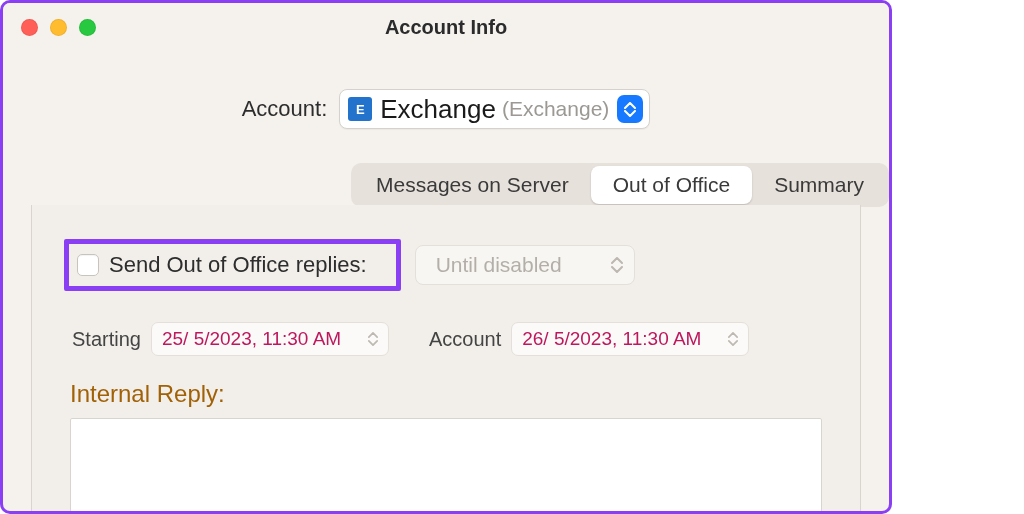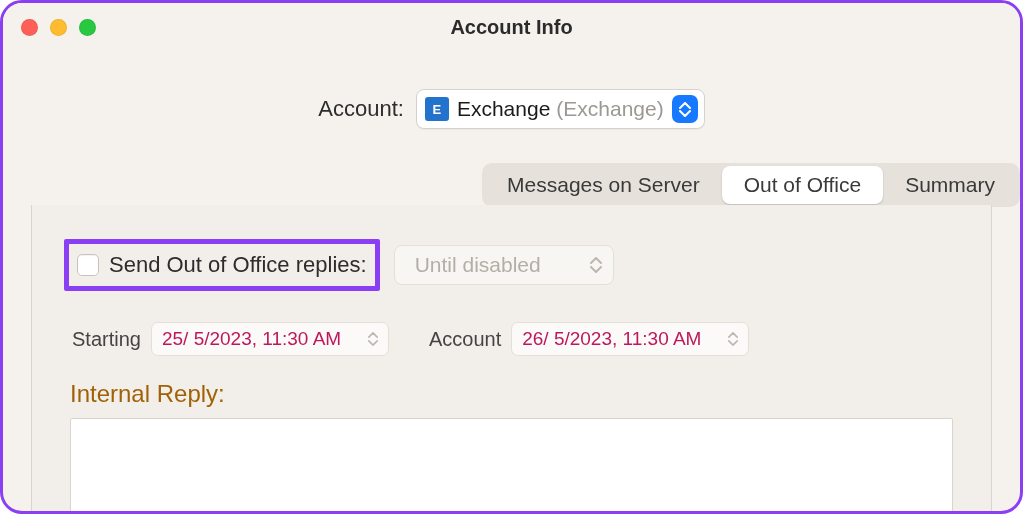--- a/index.html
+++ b/index.html
@@ -5,24 +5,24 @@
     * { box-sizing: border-box; margin: 0; padding: 0; }
     body {
       font-family: -apple-system, BlinkMacSystemFont, "Segoe UI", Helvetica, Arial, sans-serif;
       background: #fff;
       width: 1024px;
       height: 514px;
       overflow: hidden;
     }
     .outer-frame {
       border: 3px solid #8b3ff5;
-      width: 1023px;
+      width: 892px;
       height: 514px;
       background: #f5f2ee;
-      border-radius: 22px;
+      border-radius: 10px;
       overflow: hidden;
       position: relative;
     }
     .titlebar {
       height: 48px;
       display: flex;
       align-items: center;
       position: relative;
       background: #f5f2ee;
     }
@@ -67,21 +67,21 @@
       box-shadow: 0 1px 1px rgba(0,0,0,.04);
     }
     .exchange-icon {
       width: 24px; height: 24px;
       background: #2372cc;
       border-radius: 3px;
       display: flex; align-items: center; justify-content: center;
       color: #fff; font-size: 13px; font-weight: 700;
       margin-right: 8px;
     }
-    .account-name { font-size: 21px; color: #1a1a1a; margin-right: 6px;}
+    .account-name { font-size: 26px; color: #1a1a1a; margin-right: 6px;}
     .account-type { font-size: 21px; color: #9c9994; margin-right: 8px;}
     .updown-blue {
       width: 26px; height: 28px;
       background: #1679ff;
       border-radius: 7px;
       display: flex; flex-direction: column; align-items: center; justify-content: center;
       gap: 1px;
     }
     .updown-blue svg { display: block; }
 
@@ -117,21 +117,21 @@
       padding: 34px 38px 0 38px;
       background: #f2efea;
       height: 340px;
       position: relative;
     }
 
     .highlight-box {
       border: 5px solid #8b3ff5;
       display: inline-flex;
       align-items: center;
-      padding: 8px 8px 8px 8px;
+      padding: 8px 29px 8px 8px;
       border-radius: 2px;
       margin-left: -6px;
     }
     .checkbox {
       width: 22px; height: 22px;
       background: #fff;
       border: 1px solid #c8c4bd;
       border-radius: 5px;
       margin-right: 10px;
       box-shadow: inset 0 1px 1px rgba(0,0,0,.05);

